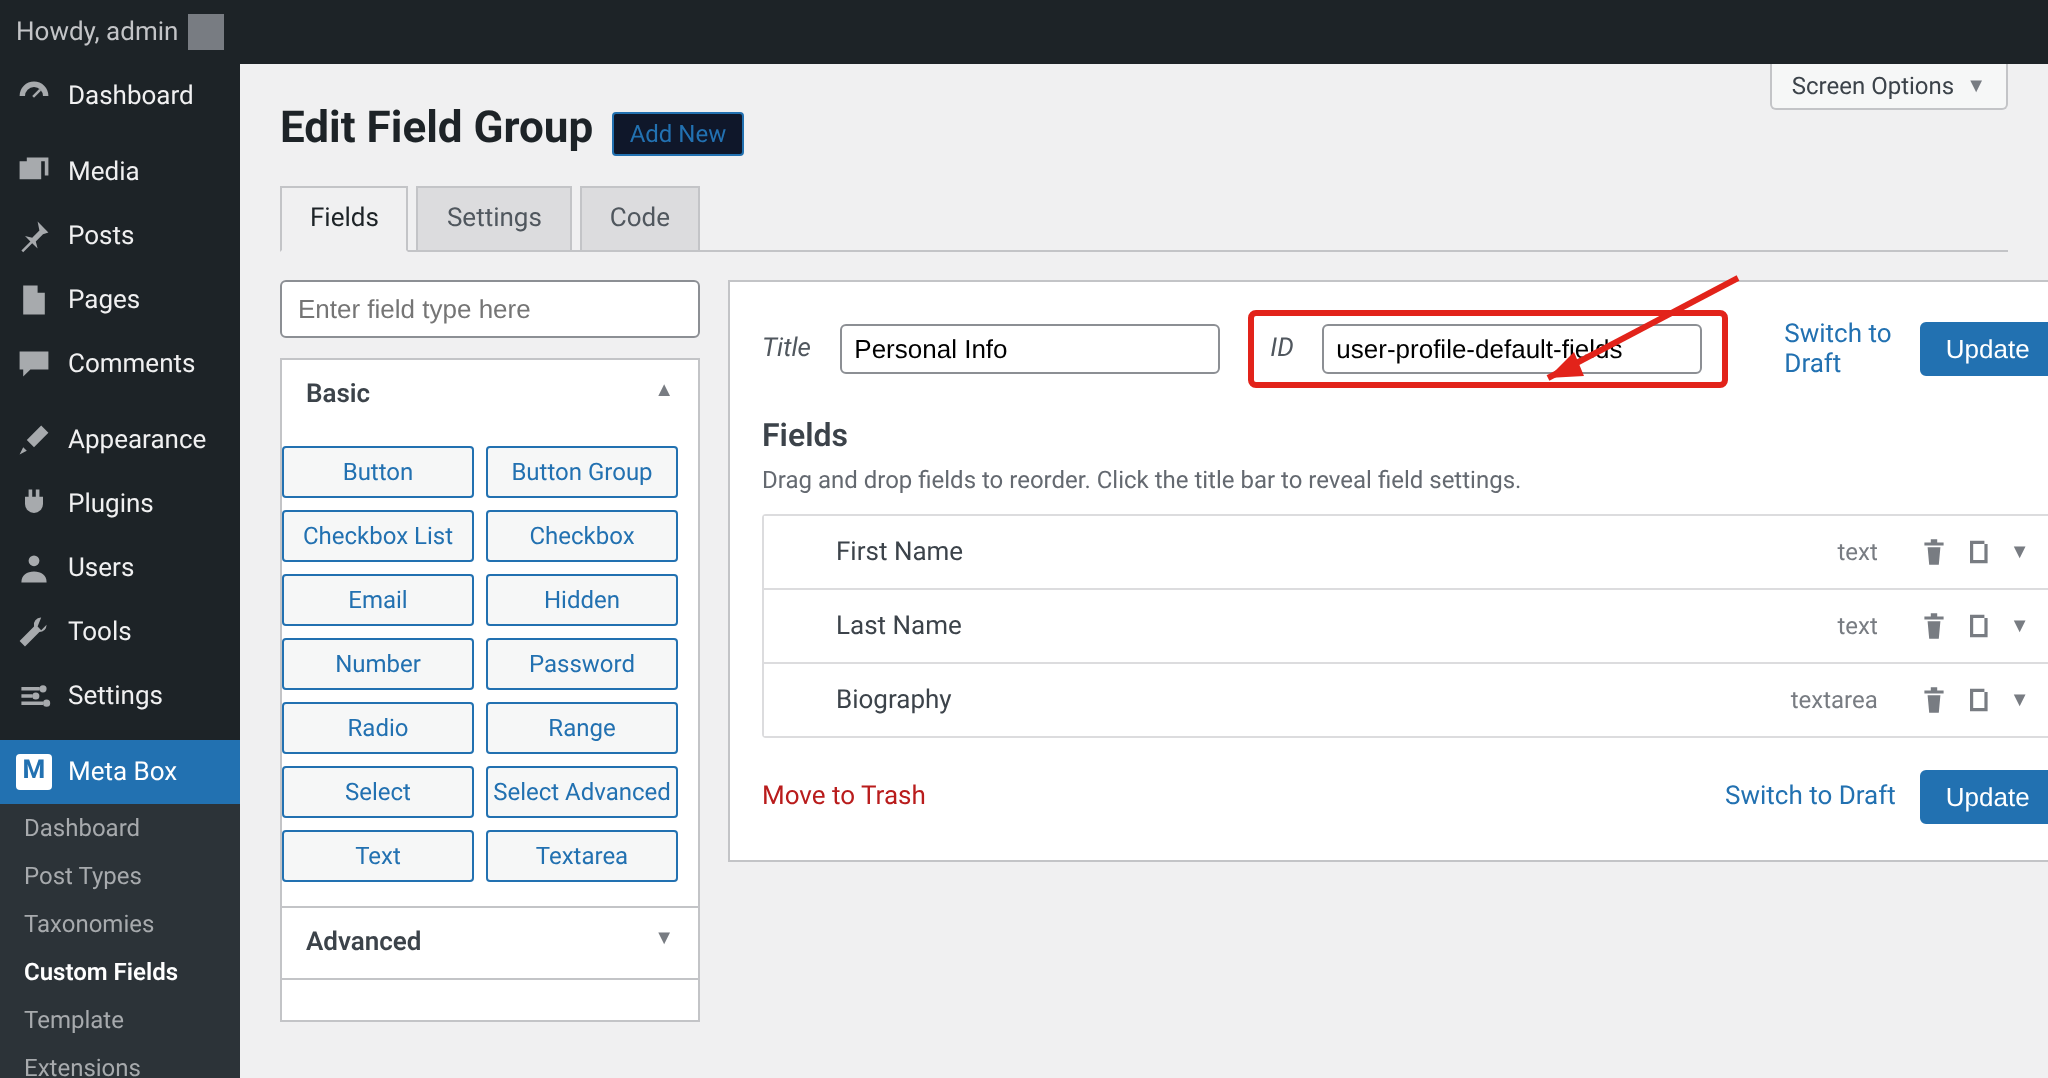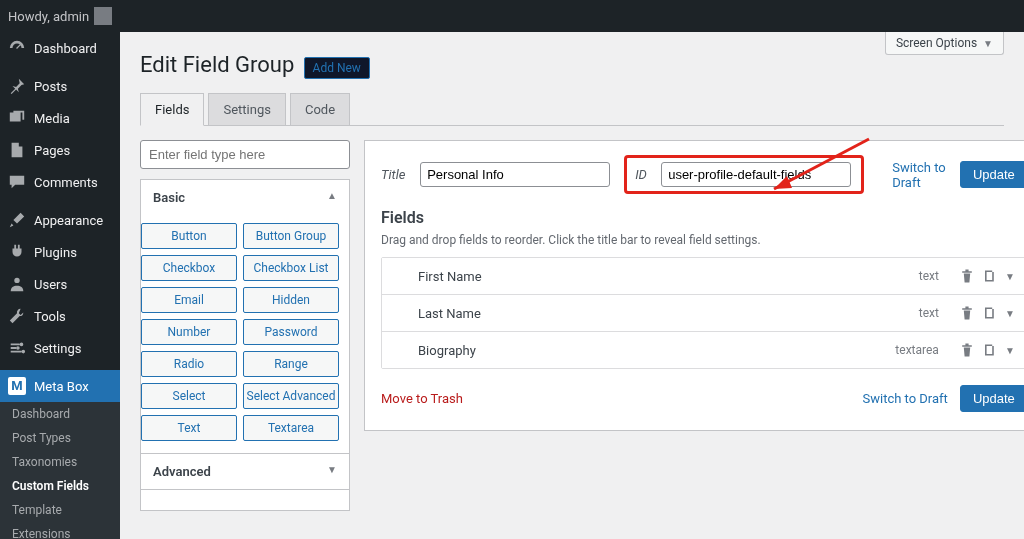--- a/index.html
+++ b/index.html
@@ -13,21 +13,21 @@
   .adminbar { height: 32px; background: #1d2327; color:#c3c4c7; display:flex; align-items:center; justify-content:space-between; padding:0 8px; font-size:13px;}
   .ab-left, .ab-right { display:flex; align-items:center; gap:14px;}
   .ab-item { display:flex; align-items:center; gap:5px; cursor:pointer; }
   .ab-item svg { width:16px; height:16px; fill:#a7aaad; }
   .avatar { width:18px; height:18px; background:#787c82; display:inline-block;}
   
   .frame { display:flex; height: calc(100% - 32px); }
   .sidebar { width:120px; background:#1d2327; color:#f0f0f1; font-size:13px; flex-shrink:0; }
   .content { flex:1; padding:0 20px 20px 20px; overflow:auto; position:relative;}
   .screen-options { position:absolute; right:20px; top:0; background:#f6f7f7; border:1px solid #c3c4c7; border-top:none; border-radius:0 0 3px 3px; padding:4px 10px; font-size:12px; display:flex; align-items:center; gap:6px; cursor:pointer;}
-  h1.page-title { font-size:22px; font-weight:400; color:#1d2327; padding:20px 0 10px 0; display:inline-block;text-align:right;}
+  h1.page-title { font-size:22px; font-weight:700; color:#1d2327; padding:20px 0 10px 0; display:inline-block;text-align:right;}
   .addnew { display:inline-block; border:1px solid #2271b1; color:#2271b1; padding:3px 8px; border-radius:2px; font-size:12px; background:#0f172a; cursor:pointer; margin-left:6px;}
   
   .menu-item { display:flex; align-items:center; gap:8px; padding:7px 8px; color:#f0f0f1; cursor:pointer; font-size:13px;}
   .menu-item svg { width:18px; height:18px; fill:#a7aaad; flex-shrink:0;}
   .menu-item.current { background:#2271b1; color:#fff; position:relative;}
   .menu-item.current::after { content:""; position:absolute; right:-8px; top:50%; transform:translateY(-50%); border:8px solid transparent; border-right-color:#f0f0f1;}
   .submenu { background:#2c3338; font-size:12px;}
   .submenu a { display:block; padding:5px 12px; color:#a7aaad; cursor:pointer;}
   .submenu a.curr { color:#fff; font-weight:600;}
   .mb-icon { width:18px;height:18px; background:#fff; color:#2271b1; font-weight:bold; font-size:13px; text-align:center; line-height:18px; border-radius:2px;}
@@ -87,29 +87,29 @@
   <div class="sidebar">
     <div class="menu-item">
         <svg viewBox="0 0 20 20">
           <path d="M10 2a8 8 0 00-8 8h3a5 5 0 1110 0h3a8 8 0 00-8-8zm-1 8l4-4 1 1-4 4z"></path>
         </svg>
         <span>Dashboard</span>
       </div>
     <div style="height:6px;"></div>
     <div class="menu-item">
         <svg viewBox="0 0 20 20">
+          <path d="M2 4h12v10H2zM6 2h12v10h-2V4H6z"></path>
+        </svg>
+        <span>Media</span>
+      </div>
+    <div class="menu-item">
+        <svg viewBox="0 0 20 20">
           <path d="M12 2l6 6-3 1-4 4 1 4-3-3-5 5-1-1 5-5-3-3 4 1 4-4z"></path>
         </svg>
         <span>Posts</span>
-      </div>
-    <div class="menu-item">
-        <svg viewBox="0 0 20 20">
-          <path d="M2 4h12v10H2zM6 2h12v10h-2V4H6z"></path>
-        </svg>
-        <span>Media</span>
       </div>
     <div class="menu-item">
         <svg viewBox="0 0 20 20">
           <path d="M4 2h8l4 4v12H4zM12 2v4h4"></path>
         </svg>
         <span>Pages</span>
       </div>
     <div class="menu-item">
         <svg viewBox="0 0 20 20">
           <path d="M2 3h16v10H8l-4 4v-4H2z"></path>
@@ -186,22 +186,22 @@
       <div class="left-col">
         <input class="search-box" placeholder="Enter field type here" style="">
         <div class="accordion">
           <div class="acc-head">
               <span>Basic</span>
               <span class="tri">▲</span>
             </div>
           <div class="acc-body" id="basic-body">
               <div class="field-btn">Button</div>
               <div class="field-btn">Button Group</div>
+              <div class="field-btn">Checkbox List</div>
               <div class="field-btn">Checkbox</div>
-              <div class="field-btn">Checkbox List</div>
               <div class="field-btn">Email</div>
               <div class="field-btn">Hidden</div>
               <div class="field-btn">Number</div>
               <div class="field-btn">Password</div>
               <div class="field-btn">Radio</div>
               <div class="field-btn">Range</div>
               <div class="field-btn">Select</div>
               <div class="field-btn">Select Advanced</div>
               <div class="field-btn">Text</div>
               <div class="field-btn">Textarea</div>

